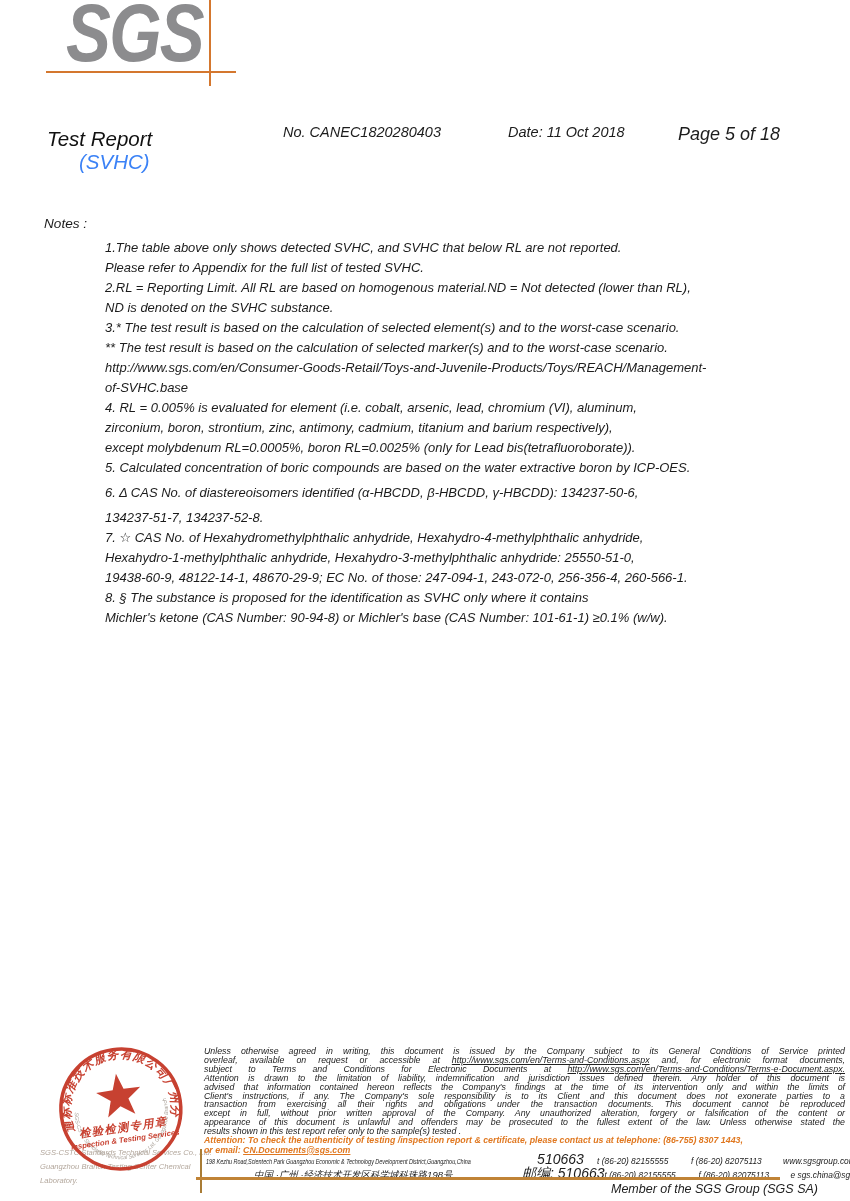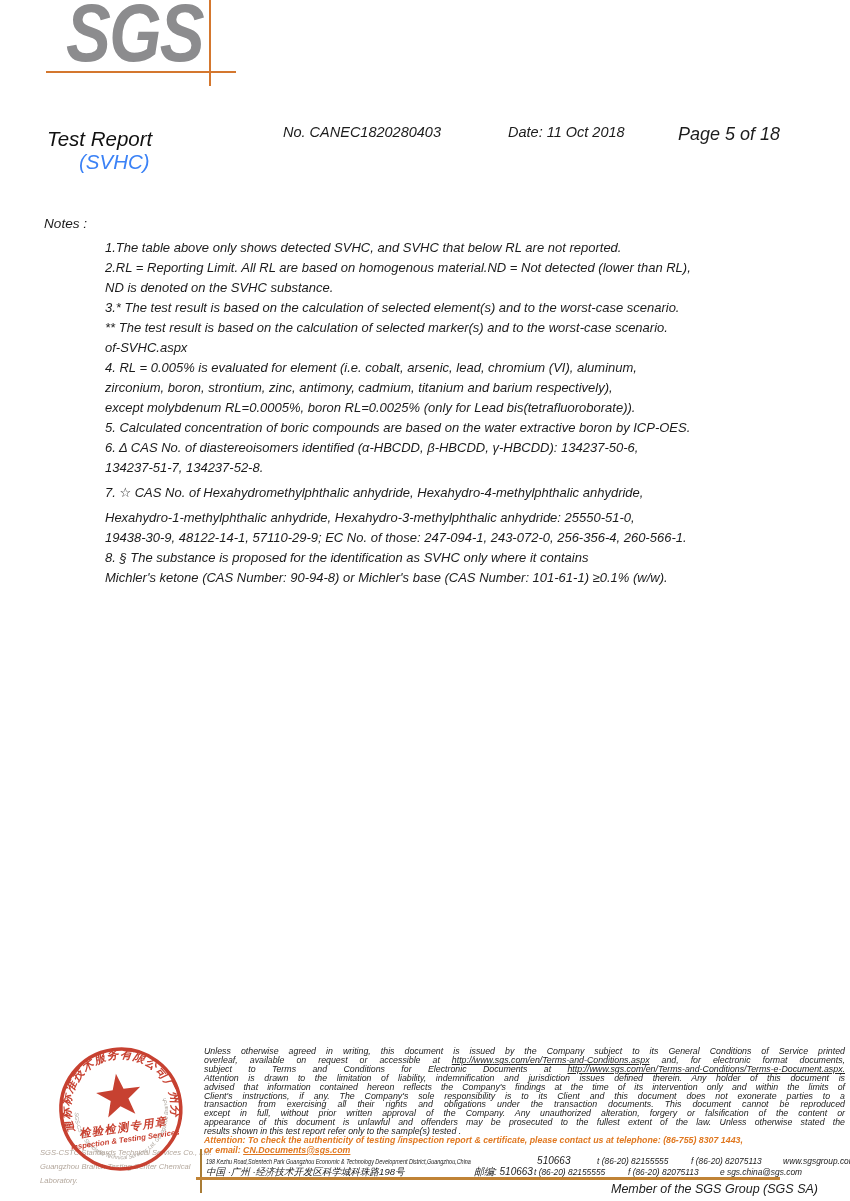--- a/index.html
+++ b/index.html
@@ -29,27 +29,27 @@
   .f-disc{position:absolute;left:204px;top:1047px;width:641px;font-size:8.8px;line-height:8.9px;
           color:#222;}
   .dline{text-align:justify;}
   .dline:not(:last-child){text-align-last:justify;}
   .f-att{position:absolute;left:204px;top:1136px;width:641px;font-size:8.8px;line-height:9.6px;
          font-weight:700;color:#e07820;}
   u{text-decoration:underline;text-underline-offset:1px;}
   .f-addr{position:absolute;left:206px;top:1150px;width:600px;}
   .arow{display:flex;align-items:baseline;height:13px;white-space:nowrap;}
   .arow .c1{flex:0 0 268px;overflow:visible;}
-  .arow .c2{flex:0 0 60px;font-size:10px;}
+  .arow .c2{flex:0 0 60px;font-size:14px;}
   .arow .c3{flex:0 0 94px;font-size:8.4px;}
   .arow .c4{flex:0 0 92px;font-size:8.4px;}
   .arow .c5{font-size:8.4px;}
   .cond{display:inline-block;font-size:6.8px;transform:scaleX(.8);transform-origin:left;}
   .cn1{font-size:9.5px;}
-  .row2{margin-top:2px;}
+  .row2{margin-top:2px;margin-left:48px;}
   .f-vline{position:absolute;left:200px;top:1149px;width:1.5px;height:44px;background:#a97c35;}
   .f-rule{position:absolute;left:196px;top:1177px;width:584px;height:2.5px;background:#c08336;}
   .f-member{position:absolute;left:560px;top:1182px;width:258px;text-align:right;
             font-size:12.5px;color:#222;}
   .stamp text{font-family:"Liberation Sans","DejaVu Sans",sans-serif;}
 </style>
 </head>
 <body>
 
 <div class="page">
@@ -60,34 +60,36 @@
 
   <div class="hdr-title">Test Report</div>
   <div class="hdr-sub">(SVHC)</div>
   <div class="hdr-no">No. CANEC1820280403</div>
   <div class="hdr-date">Date: 11 Oct 2018</div>
   <div class="hdr-page">Page 5 of 18</div>
 
   <div class="notes-label">Notes :</div>
   <div class="notes">
     <div class="note-line">1.The table above only shows detected SVHC, and SVHC that below RL are not reported.</div>
+    <div class="note-line">Please refer to Appendix for the full list of tested SVHC.</div>
     <div class="note-line">2.RL = Reporting Limit. All RL are based on homogenous material.ND = Not detected (lower than RL),</div>
     <div class="note-line">ND is denoted on the SVHC substance.</div>
     <div class="note-line">3.* The test result is based on the calculation of selected element(s) and to the worst-case scenario.</div>
     <div class="note-line">** The test result is based on the calculation of selected marker(s) and to the worst-case scenario.</div>
-    <div class="note-line">of-SVHC.aspx</div>
+    <div class="note-line">http://www.sgs.com/en/Consumer-Goods-Retail/Toys-and-Juvenile-Products/Toys/REACH/Management-</div>
+    <div class="note-line">of-SVHC.base</div>
     <div class="note-line">4. RL = 0.005% is evaluated for element (i.e. cobalt, arsenic, lead, chromium (VI), aluminum,</div>
     <div class="note-line">zirconium, boron, strontium, zinc, antimony, cadmium, titanium and barium respectively),</div>
     <div class="note-line">except molybdenum RL=0.0005%, boron RL=0.0025% (only for Lead bis(tetrafluoroborate)).</div>
     <div class="note-line">5. Calculated concentration of boric compounds are based on the water extractive boron by ICP-OES.</div>
     <div class="note-line">6. Δ  CAS No. of diastereoisomers identified (α-HBCDD, β-HBCDD, γ-HBCDD): 134237-50-6,</div>
     <div class="note-line">134237-51-7, 134237-52-8.</div>
     <div class="note-line">7. ☆ CAS No. of Hexahydromethylphthalic anhydride, Hexahydro-4-methylphthalic anhydride,</div>
     <div class="note-line">Hexahydro-1-methylphthalic anhydride, Hexahydro-3-methylphthalic anhydride: 25550-51-0,</div>
-    <div class="note-line">19438-30-9, 48122-14-1, 57110-29-9; EC No. of those: 247-094-1, 243-072-0, 256-356-4, 260-566-1.</div>
+    <div class="note-line">19438-60-9, 48122-14-1, 48670-29-9; EC No. of those: 247-094-1, 243-072-0, 256-356-4, 260-566-1.</div>
     <div class="note-line">8. § The substance is proposed for the identification as SVHC only where it contains</div>
     <div class="note-line">Michler's ketone (CAS Number: 90-94-8) or Michler's base (CAS Number: 101-61-1) ≥0.1% (w/w).</div>
   </div>
 
   <div class="f-company">
     <div>SGS-CSTC Standards Technical Services Co., Ltd.</div>
     <div>Guangzhou Branch Testing Center Chemical Laboratory.</div>
   </div>
 
   <svg class="stamp" viewBox="0 0 130 130">

